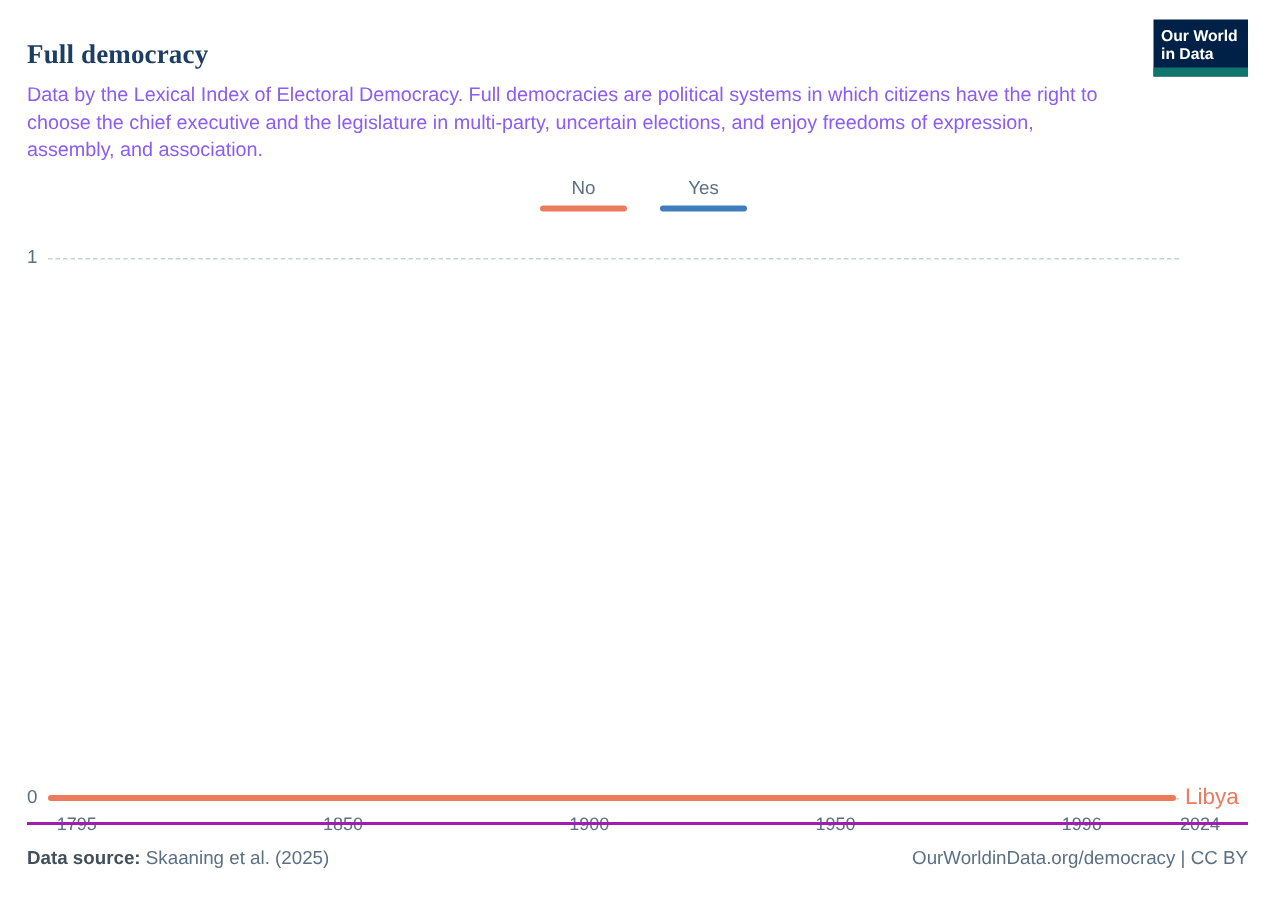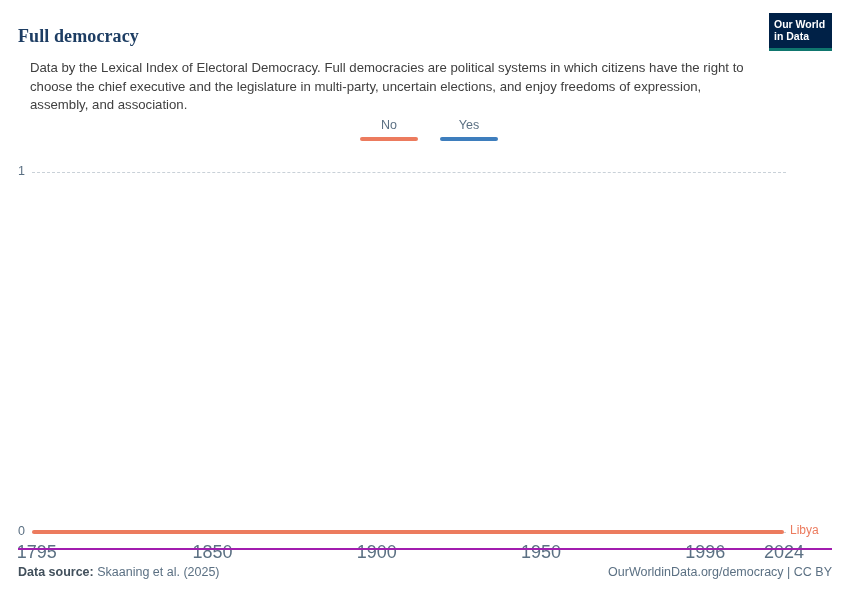--- a/index.html
+++ b/index.html
@@ -32,41 +32,41 @@
     font-family: "Liberation Serif", serif;
     font-size: 18px;
     font-weight: 700;
     color: #1d3d63;
     margin: 12px 0 7px 0;
     letter-spacing: 0.1px;
   }
   .chart-subtitle {
     font-size: 13.2px;
     line-height: 18.5px;
-    color: #404040;
-    margin: 12px;
+    color: #8b5cf6;
+    margin: 0;
     max-width: 722px;
   }
 
   
   .owid-logo {
     position: absolute;
     right: 18px;
     top: 13px;
     width: 63px;
     height: 38px;
     background: #002147;
     color: #ffffff;
     font-family: "Liberation Sans", sans-serif;
     font-size: 10.5px;
     font-weight: 700;
     line-height: 12px;
     padding: 5px 5px 0 5px;
     box-sizing: border-box;
-    border-bottom: 3px solid #0f766e;
+    border-bottom: 6px solid #0f766e;
   }
 
   
   .legend {
     position: absolute;
     left: 360px;
     top: 118px;
     display: flex;
     gap: 22px;
     align-items: flex-start;
@@ -121,38 +121,39 @@
     left: 14px;
     width: 752px;
     height: 4px;
     border-radius: 2px;
     top: 370px;
   }
   .series-label {
     position: absolute;
     left: 772px;
     top: 363px;
-    font-size: 12px;
+    font-size: 15px;
     color: #ec7b5e;
     white-space: nowrap;
   }
 
   .x-axis-labels {
     position: absolute;
     left: 0;
     top: 382px;
     width: 814px;
     height: 20px;
   }
   .x-tick {
     position: absolute;
-    font-size: 18px;
+    font-size: 12px;
     color: #5b7083;
     transform: translateX(-50%);
     white-space: nowrap;
+    margin-left: 16px;
   }
 
   
   .footer {
     position: absolute;
     left: 18px;
     right: 18px;
     bottom: 14px;
     height: 28px;
     border-top: 2px solid #a21caf;

